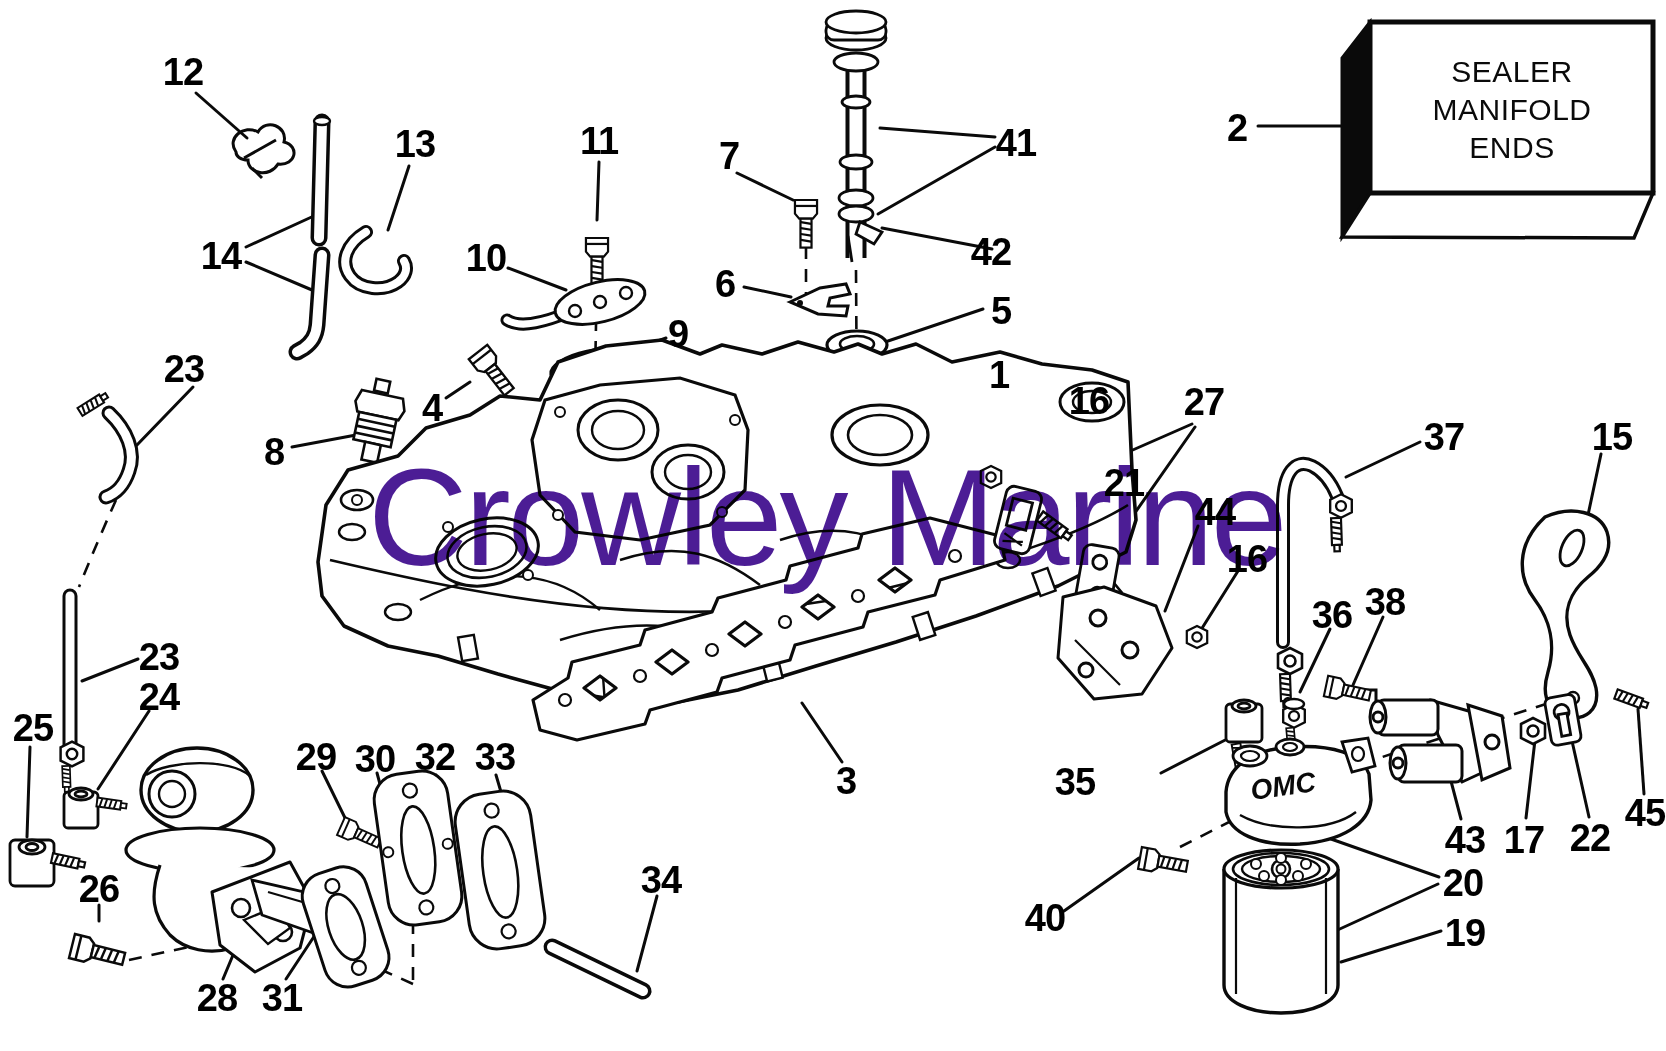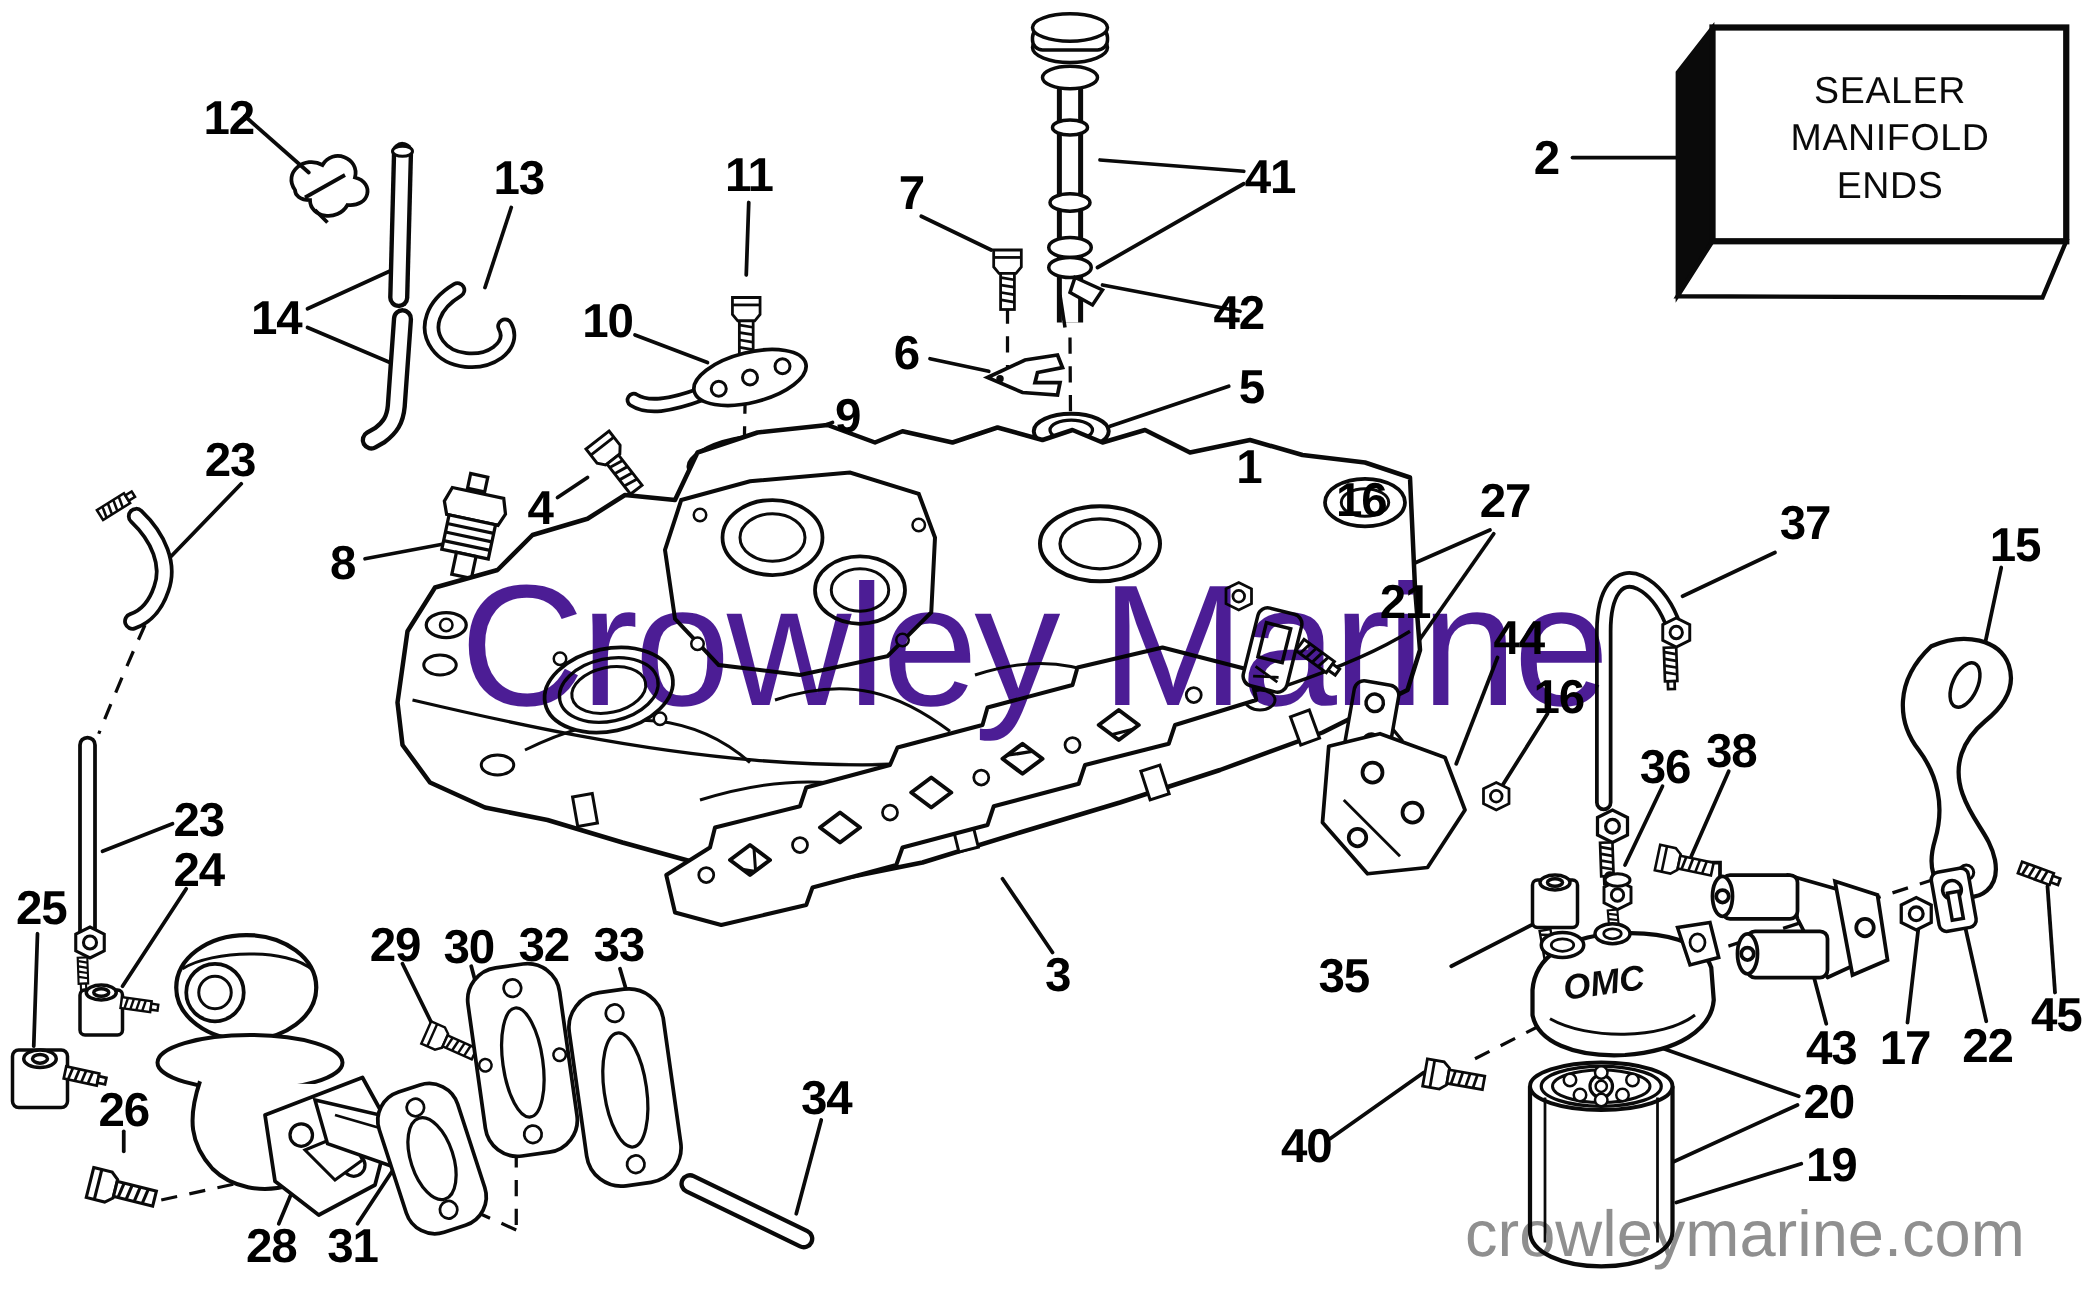--- a/index.html
+++ b/index.html
@@ -447,41 +447,40 @@
     <circle cx="500" cy="810" r="7" stroke-width="2.2"></circle>
         <circle cx="500" cy="932" r="7" stroke-width="2.2"></circle>
   </g>
   <g>
     <line x1="552" y1="947" x2="643" y2="991" stroke="#0a0a0a" stroke-width="17" stroke-linecap="round"></line>
     <line x1="552" y1="947" x2="643" y2="991" stroke="#fff" stroke-width="10" stroke-linecap="round"></line>
   </g>
 </svg>
 
 <div class="wm">Crowley Marine</div>
-<div class="site">crowleymarine.com</div>
 <div class="callout-layer">
-      <div class="callout" style="left: 183px; top: 72px; margin-top: 24px;">12</div>
+      <div class="callout" style="left: 183px; top: 72px;">12</div>
       <div class="callout" style="left: 415px; top: 144px;">13</div>
       <div class="callout" style="left: 221px; top: 256px;">14</div>
       <div class="callout" style="left: 599px; top: 141px;">11</div>
       <div class="callout" style="left: 729px; top: 156px;">7</div>
       <div class="callout" style="left: 1016px; top: 143px;">41</div>
       <div class="callout" style="left: 991px; top: 252px;">42</div>
       <div class="callout" style="left: 1237px; top: 128px;">2</div>
       <div class="callout" style="left: 486px; top: 258px;">10</div>
       <div class="callout" style="left: 725px; top: 284px;">6</div>
       <div class="callout" style="left: 1001px; top: 311px;">5</div>
       <div class="callout" style="left: 678px; top: 334px;">9</div>
       <div class="callout" style="left: 184px; top: 369px;">23</div>
       <div class="callout" style="left: 432px; top: 408px;">4</div>
       <div class="callout" style="left: 274px; top: 452px;">8</div>
       <div class="callout" style="left: 999px; top: 375px;">1</div>
       <div class="callout" style="left: 1089px; top: 401px;">16</div>
       <div class="callout" style="left: 1204px; top: 402px;">27</div>
-      <div class="callout" style="left: 1444px; top: 420px;">37</div>
+      <div class="callout" style="left: 1444px; top: 437px;">37</div>
       <div class="callout" style="left: 1612px; top: 437px;">15</div>
       <div class="callout" style="left: 1124px; top: 483px;">21</div>
       <div class="callout" style="left: 1215px; top: 512px;">44</div>
       <div class="callout" style="left: 1247px; top: 559px;">16</div>
       <div class="callout" style="left: 1332px; top: 615px;">36</div>
       <div class="callout" style="left: 1385px; top: 602px;">38</div>
       <div class="callout" style="left: 159px; top: 657px;">23</div>
       <div class="callout" style="left: 159px; top: 697px;">24</div>
       <div class="callout" style="left: 33px; top: 728px;">25</div>
       <div class="callout" style="left: 316px; top: 757px;">29</div>

